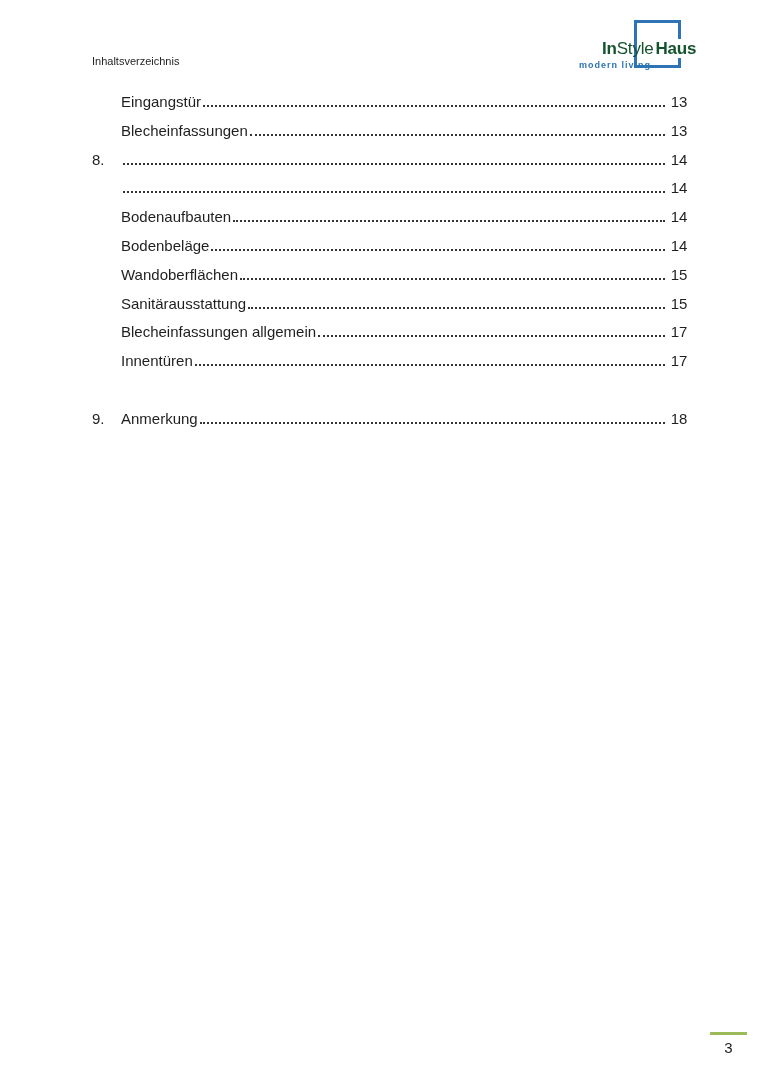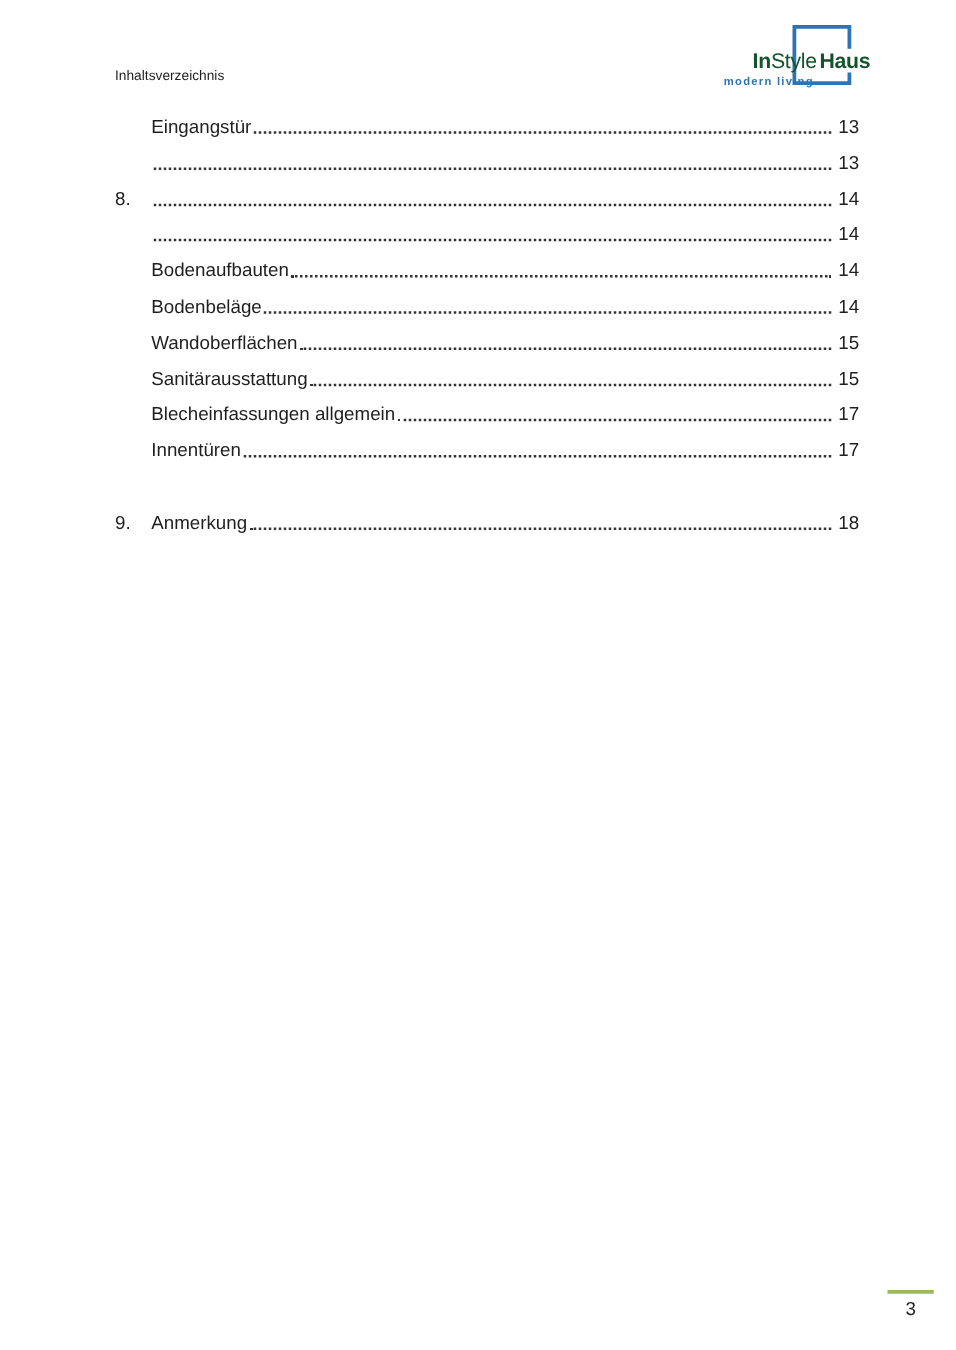--- a/index.html
+++ b/index.html
@@ -134,20 +134,21 @@
 
   <div class="toc" id="toc">
       <div class="toc-row">
     <span class="toc-num"></span>
     <span class="toc-label">Eingangstür</span>
     <span class="toc-leader"></span>
     <span class="toc-page">13</span>
   </div>
       <div class="toc-row">
     <span class="toc-num"></span>
+    <span class="toc-label">Blecheinfassungen</span>
     <span class="toc-leader"></span>
     <span class="toc-page">13</span>
   </div>
       <div class="toc-row">
     <span class="toc-num">8.</span>
     <span class="toc-leader"></span>
     <span class="toc-page">14</span>
   </div>
       <div class="toc-row">
     <span class="toc-num"></span>

